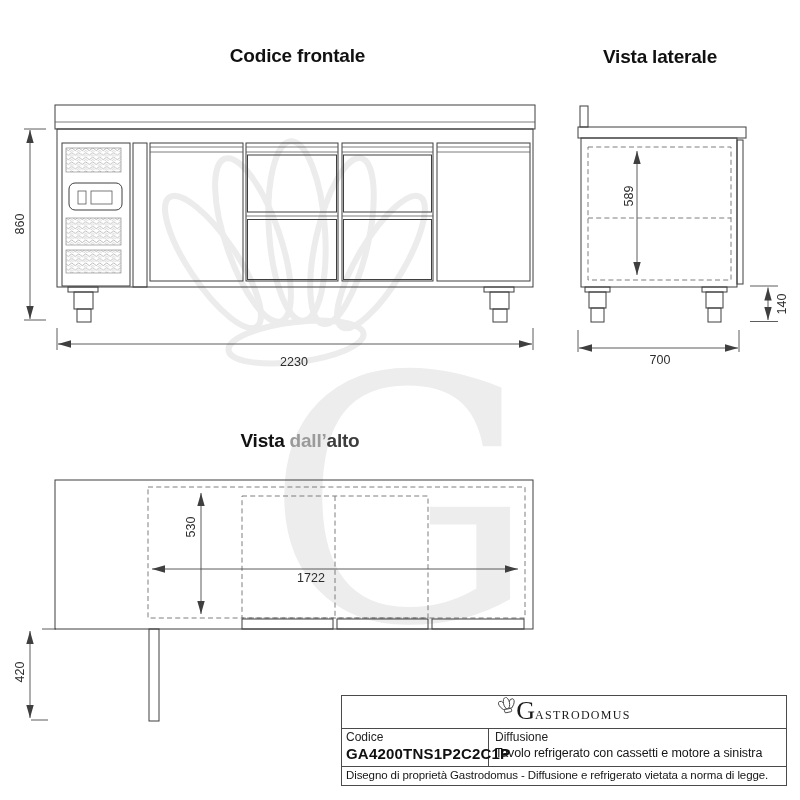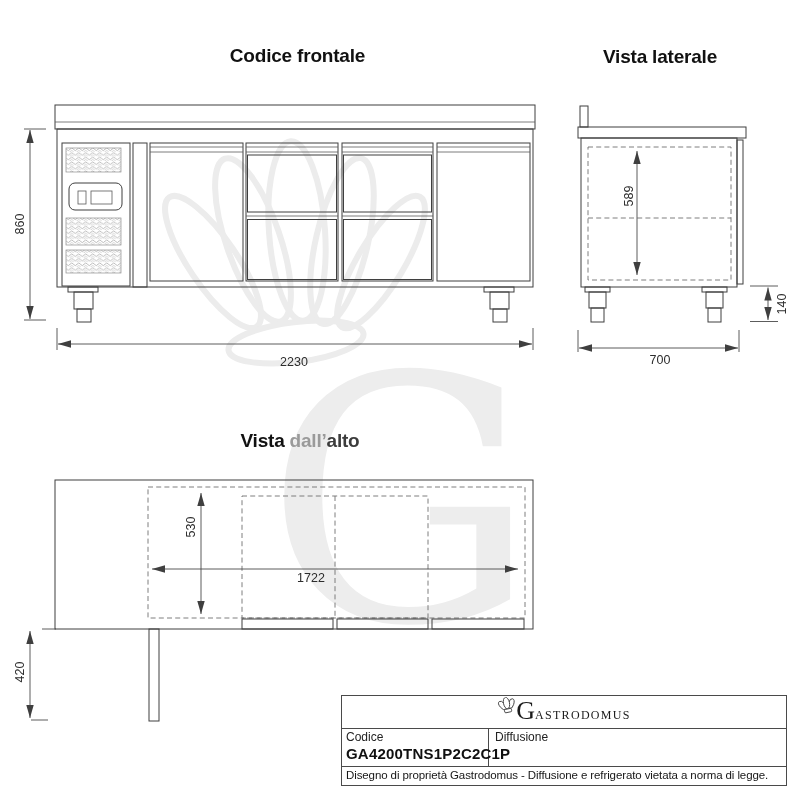--- a/index.html
+++ b/index.html
@@ -220,16 +220,17 @@
     <span class="g1">G</span>
       <span class="g2">ASTRODOMUS</span>
   </div>
   <div class="tb-mid">
     <div class="tb-code">
       <div class="tb-label">Codice</div>
       <div class="tb-code-value">GA4200TNS1P2C2C1P</div>
     </div>
     <div class="tb-desc">
       <div class="tb-label">Diffusione</div>
+      <div class="tb-desc-value">Tavolo refrigerato con cassetti e motore a sinistra</div>
     </div>
   </div>
   <div class="tb-foot">Disegno di proprietà Gastrodomus -  Diffusione e refrigerato vietata a norma di legge.</div>
 </div>
 
 </body></html>

